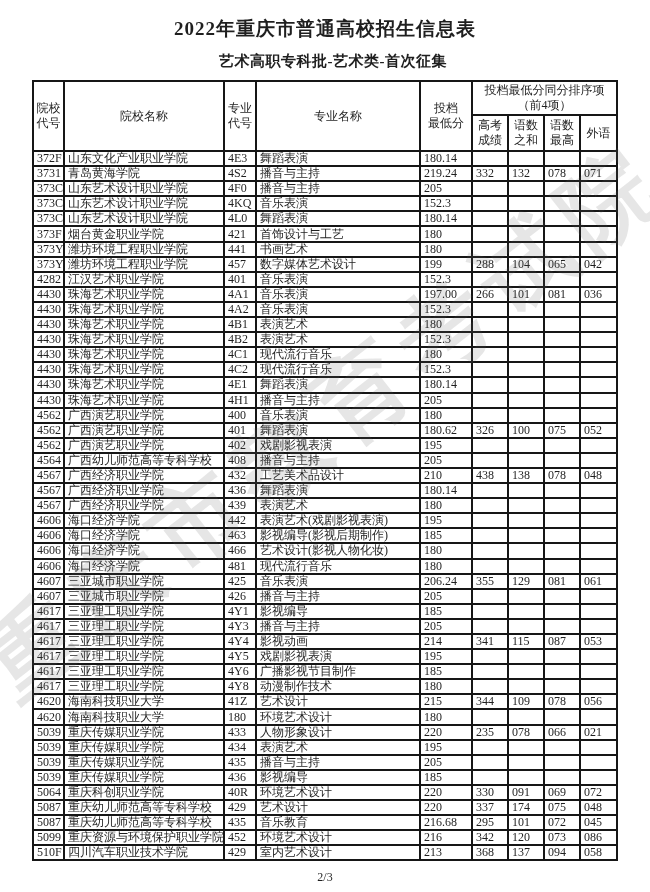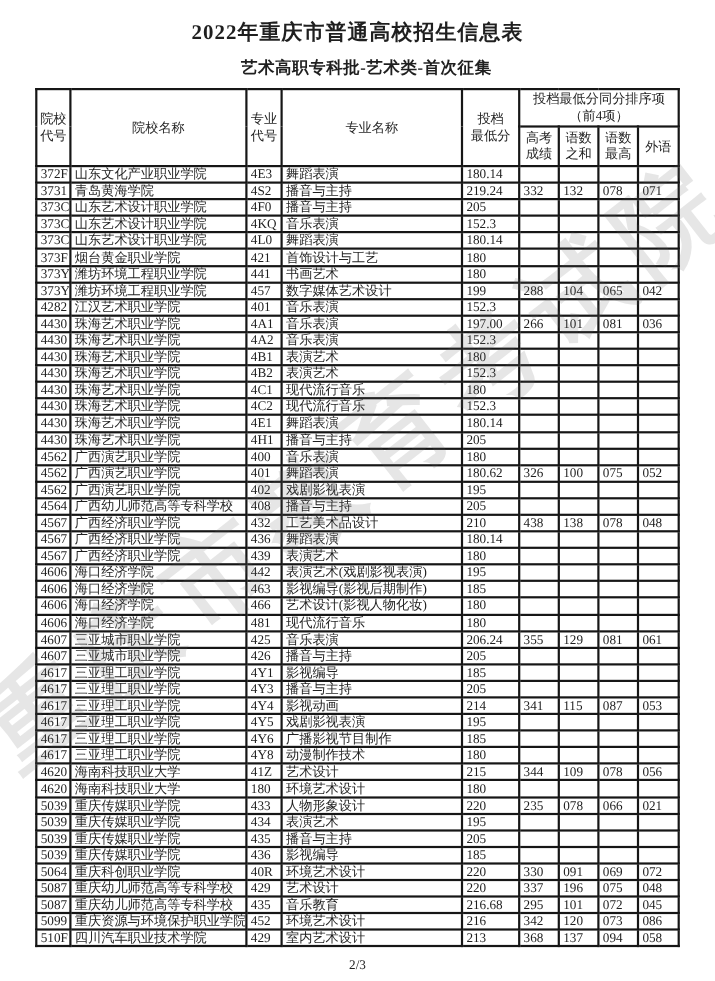--- a/index.html
+++ b/index.html
@@ -603,21 +603,21 @@
           <td>069</td>
           <td>072</td>
         </tr>
         <tr>
           <td>5087</td>
           <td>重庆幼儿师范高等专科学校</td>
           <td>429</td>
           <td>艺术设计</td>
           <td>220</td>
           <td>337</td>
-          <td>196</td>
+          <td>174</td>
           <td>075</td>
           <td>048</td>
         </tr>
         <tr>
           <td>5087</td>
           <td>重庆幼儿师范高等专科学校</td>
           <td>435</td>
           <td>音乐教育</td>
           <td>216.68</td>
           <td>295</td>

